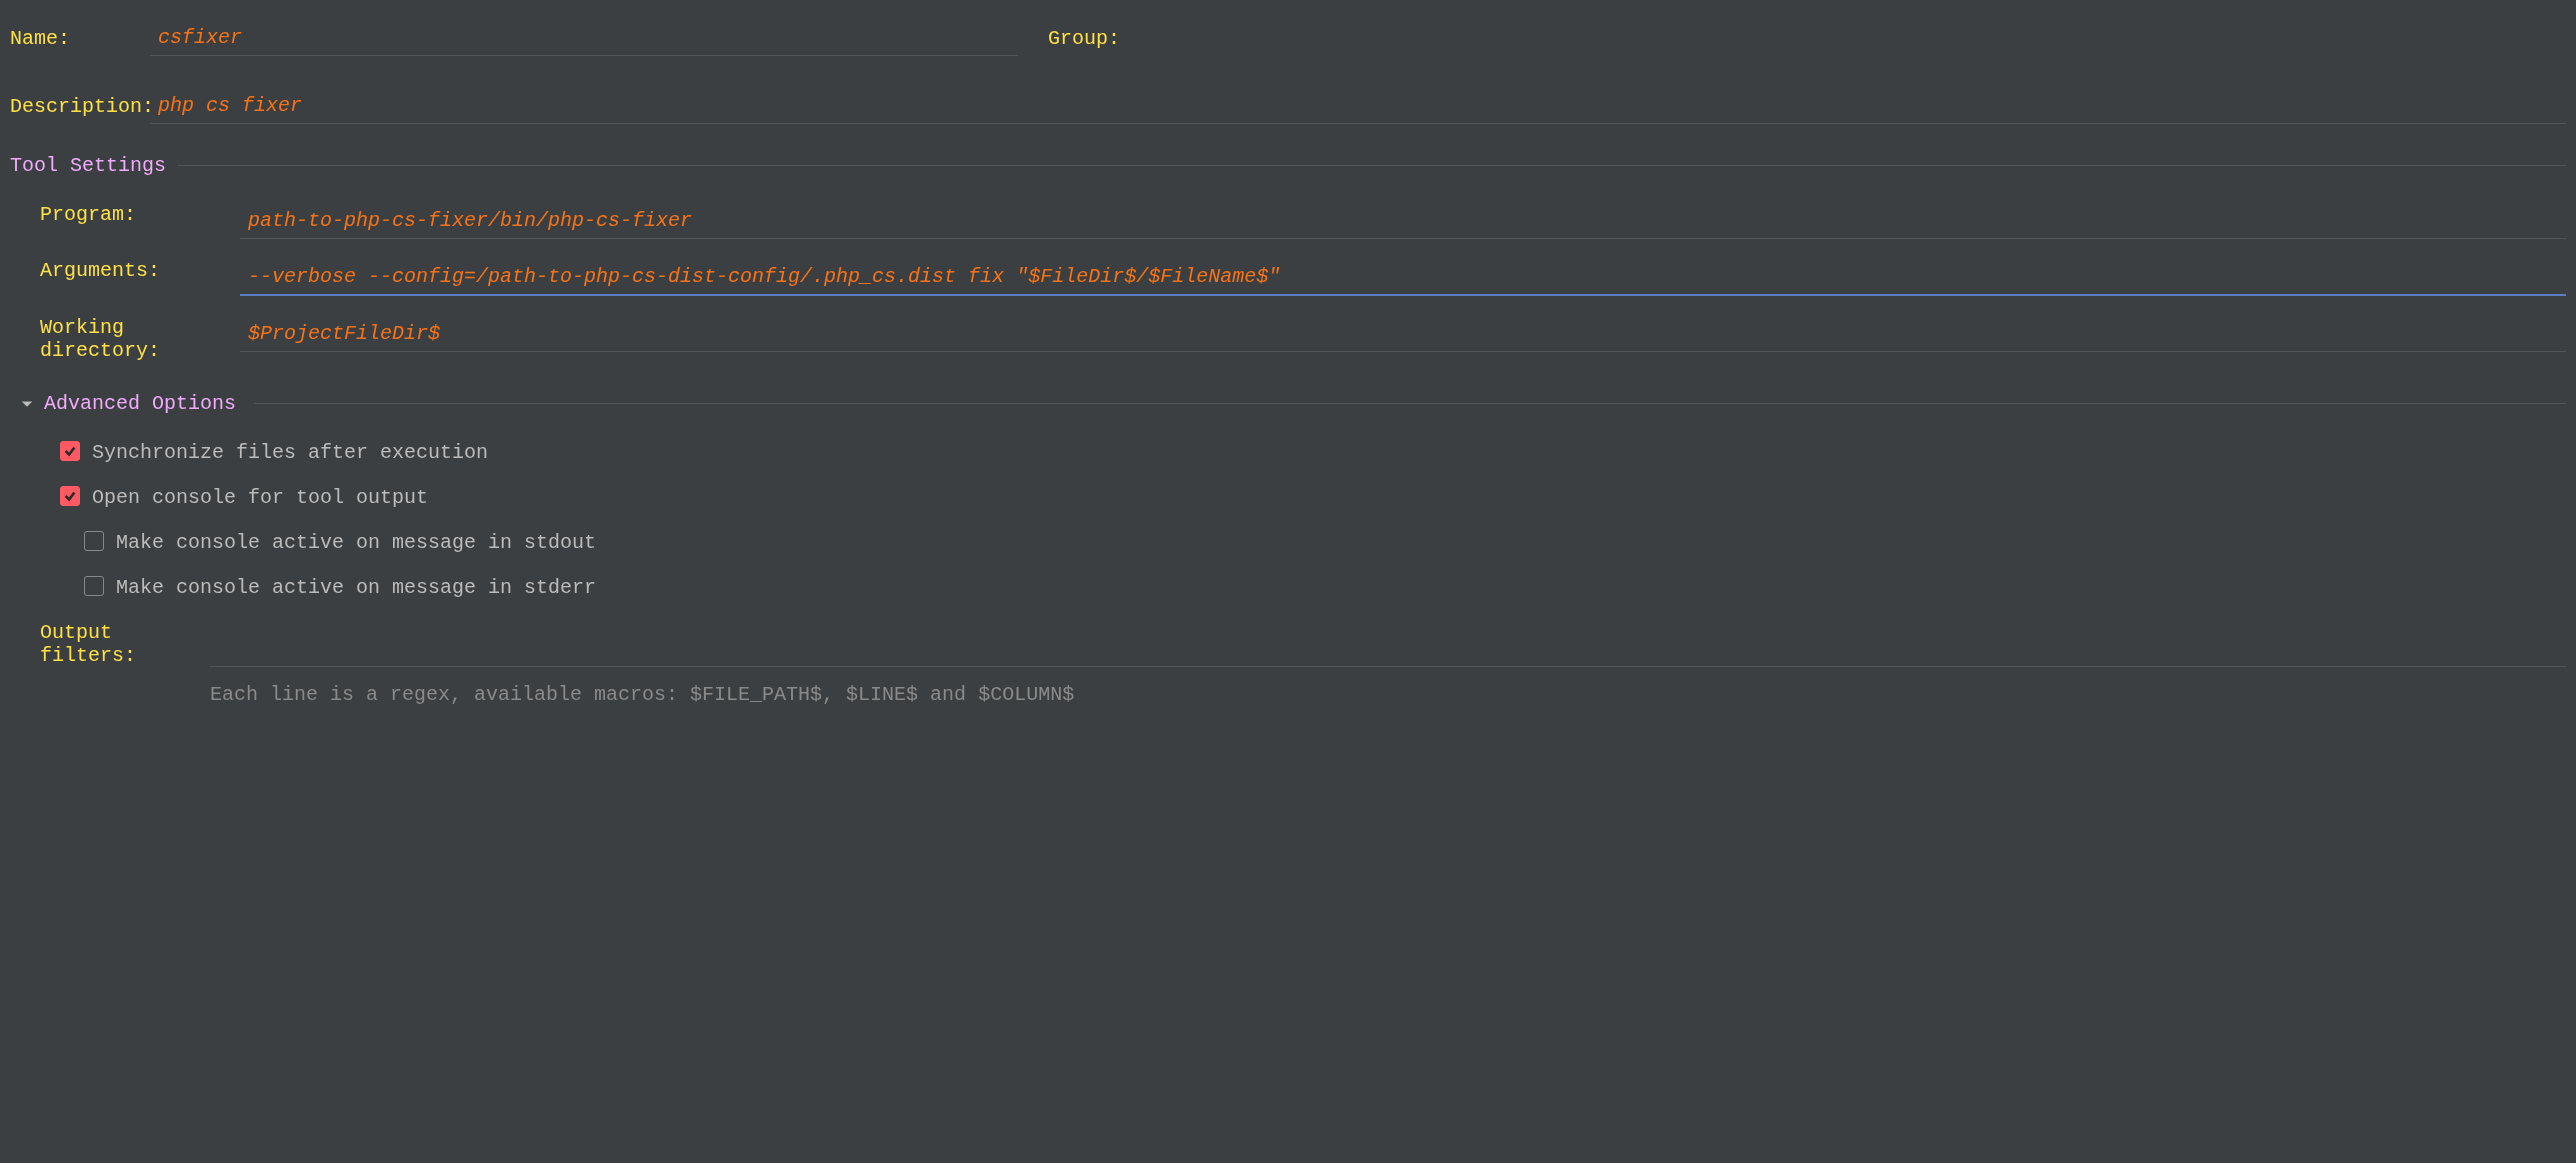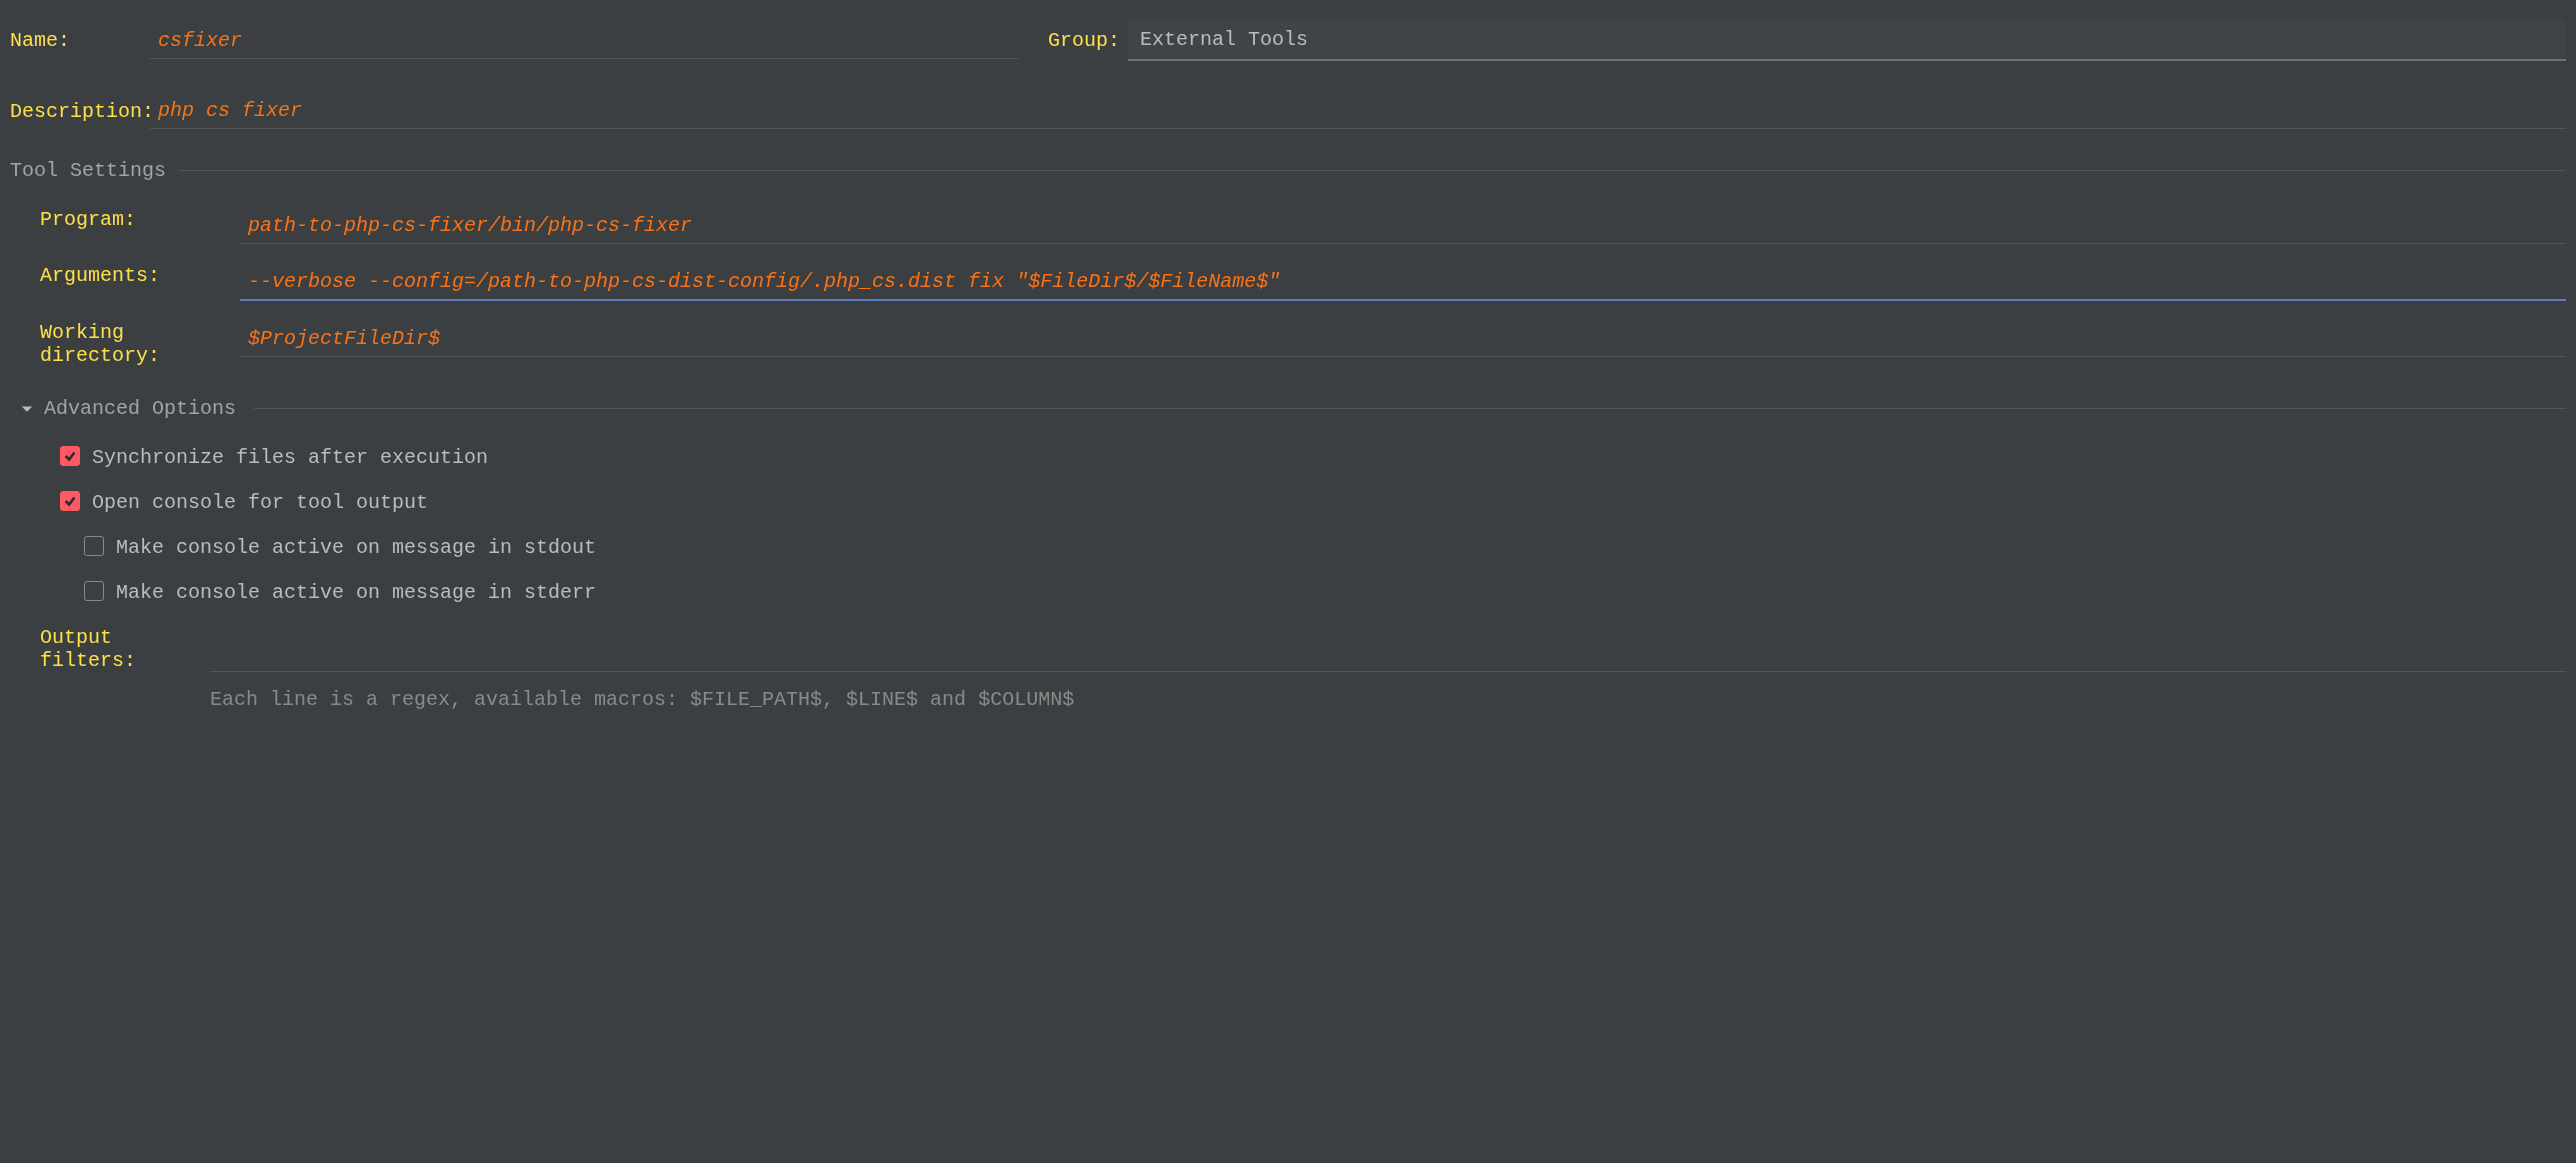--- a/index.html
+++ b/index.html
@@ -69,21 +69,21 @@
     .desc-input {
       flex: 1;
     }
     .section-header {
       display: flex;
       align-items: center;
       margin-bottom: 26px;
       margin-top: 10px;
     }
     .section-title {
-      color: #a3a3a3;
+      color: #f0abfc;
       white-space: nowrap;
     }
     .section-line {
       flex: 1;
       height: 1px;
       background: #555555;
       margin-left: 12px;
     }
     .tool-row {
       display: flex;
@@ -170,21 +170,20 @@
       font-size: 20px;
     }
   </style>
 </head>
 <body>
 
 <div class="top-row">
   <div class="label name-label">Name:</div>
   <input class="input-field name-input" value="csfixer" style="">
   <div class="label group-label">Group:</div>
-  <input class="group-input" value="External Tools" style="">
 </div>
 
 <div class="desc-row">
   <div class="label desc-label">Description:</div>
   <input class="input-field desc-input" value="php cs fixer" style="">
 </div>
 
 <div class="section-header">
   <div class="section-title">Tool Settings</div>
   <div class="section-line"></div>

